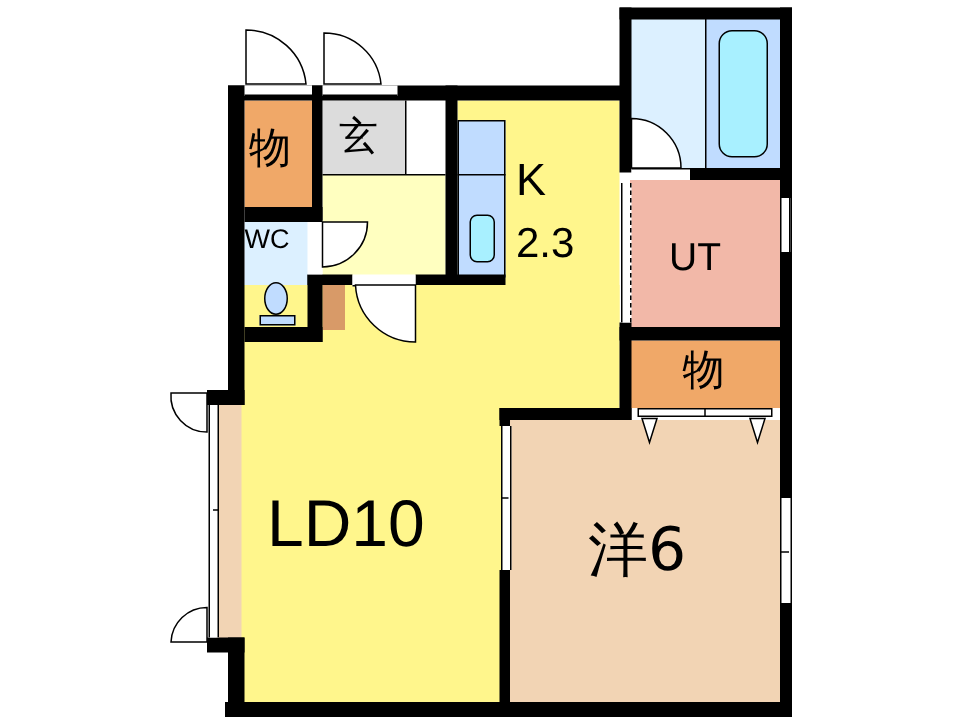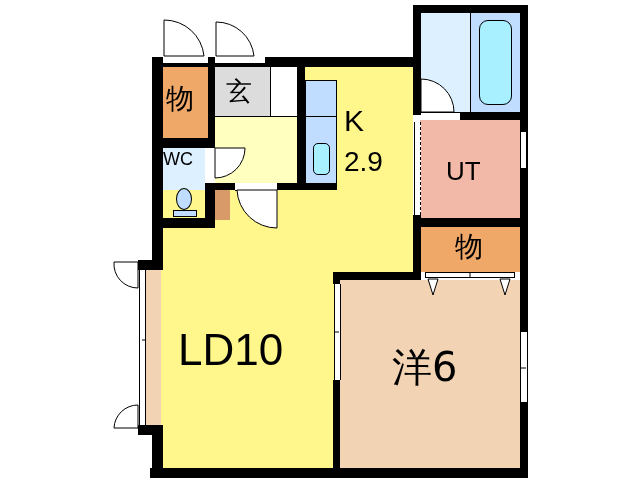--- a/index.html
+++ b/index.html
@@ -91,17 +91,17 @@
   <line x1="470" y1="272" x2="470" y2="278" stroke="#000"></line>
   <line x1="142" y1="340" x2="146" y2="340" stroke="#000"></line>
   <line x1="520" y1="368" x2="526" y2="368" stroke="#000"></line>
   <line x1="334" y1="332" x2="339" y2="332" stroke="#000"></line>
 </svg>
 
 <div class="label jp" style="left:166px;top:85px;font-size:28px;">物</div>
 <div class="label jp" style="left:226px;top:78px;font-size:26px;">玄</div>
 <div class="label" style="left:163px;top:150px;font-size:18px;">WC</div>
 <div class="label" style="left:344px;top:106px;font-size:30px;">K</div>
-<div class="label" style="left:344px;top:148px;font-size:28px;">2.9</div>
+<div class="label" style="left:344px;top:148px;font-size:28px;">2.3</div>
 <div class="label" style="left:446px;top:158px;font-size:26px;">UT</div>
 <div class="label jp" style="left:455px;top:233px;font-size:28px;">物</div>
 <div class="label" style="left:178px;top:328px;font-size:44px;">LD10</div>
 <div class="label jp" style="left:392px;top:347px;font-size:40px;">洋6</div>
 
 </body></html>

